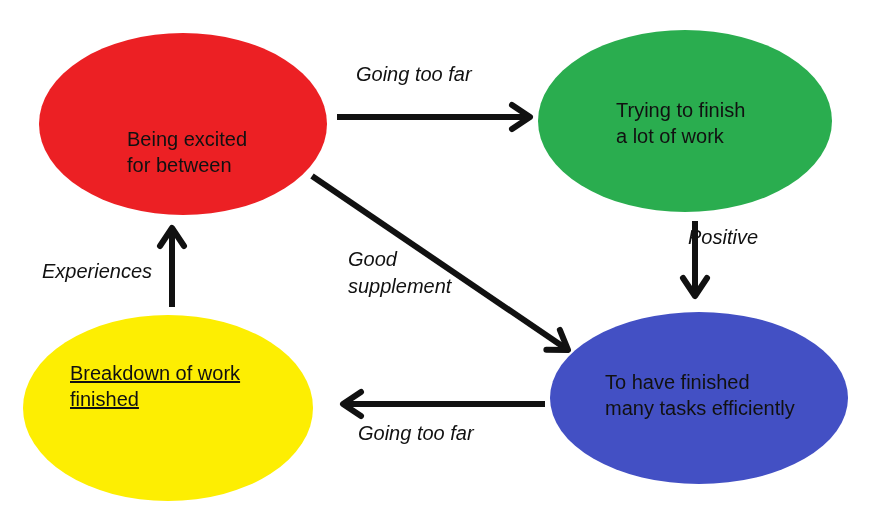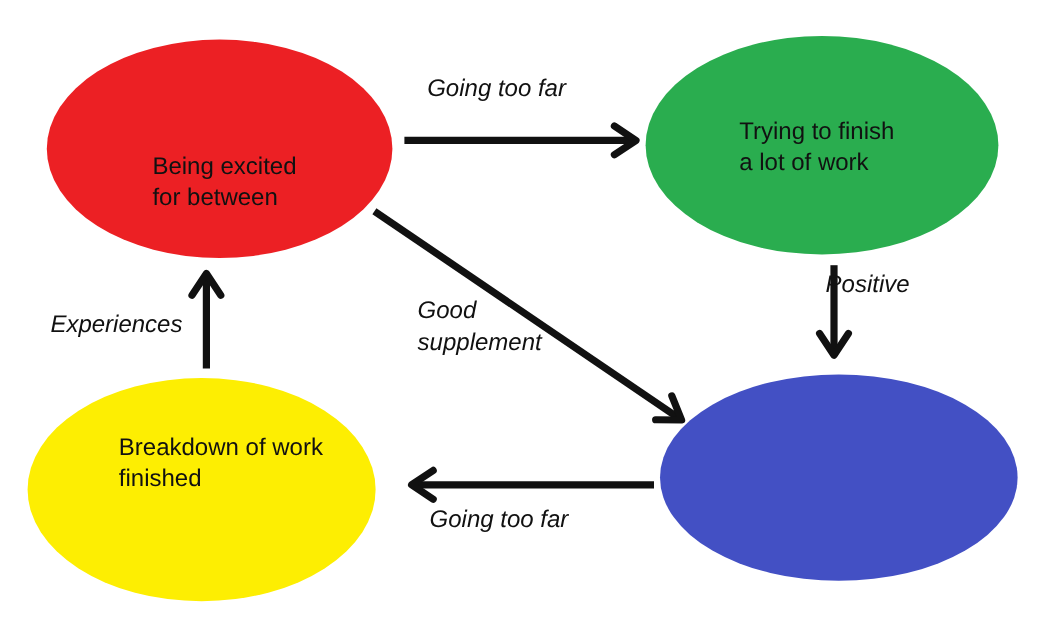--- a/index.html
+++ b/index.html
@@ -28,21 +28,21 @@
     font-size: 20px;
     line-height: 27px;
     font-style: italic;
     font-weight: 500;
     color: #111111;
     white-space: nowrap;
   }
   .t-red    { left: 127px; top: 98px; margin-top: 28px;  }
   .t-green  { left: 616px; top: 97px;  }
   .t-blue   { left: 605px; top: 369px; }
-  .t-yellow { left: 99px;  top: 360px; }
+  .t-yellow { left: 70px;  top: 360px; text-decoration: underline; }
   .l-top    { left: 356px; top: 61px;  }
   .l-right  { left: 688px; top: 224px; }
   .l-mid    { left: 348px; top: 246px; }
   .l-bottom { left: 358px; top: 420px; }
   .l-left   { left: 42px;  top: 258px; }
 </style>
 </head>
 <body>
 
 <div class="canvas">
@@ -69,20 +69,24 @@
   <div class="node-text t-red">
     <div>Being excited</div>
     <div>for between</div>
   </div>
 
   <div class="node-text t-green">
     <div>Trying to finish</div>
     <div>a lot of work</div>
   </div>
 
+  <div class="node-text t-blue">
+    <div>To have finished</div>
+    <div>many tasks efficiently</div>
+  </div>
 
   <div class="node-text t-yellow">
     <div>Breakdown of work</div>
     <div>finished</div>
   </div>
 
   <div class="edge-label l-top">
     <div>Going too far</div>
   </div>
 

